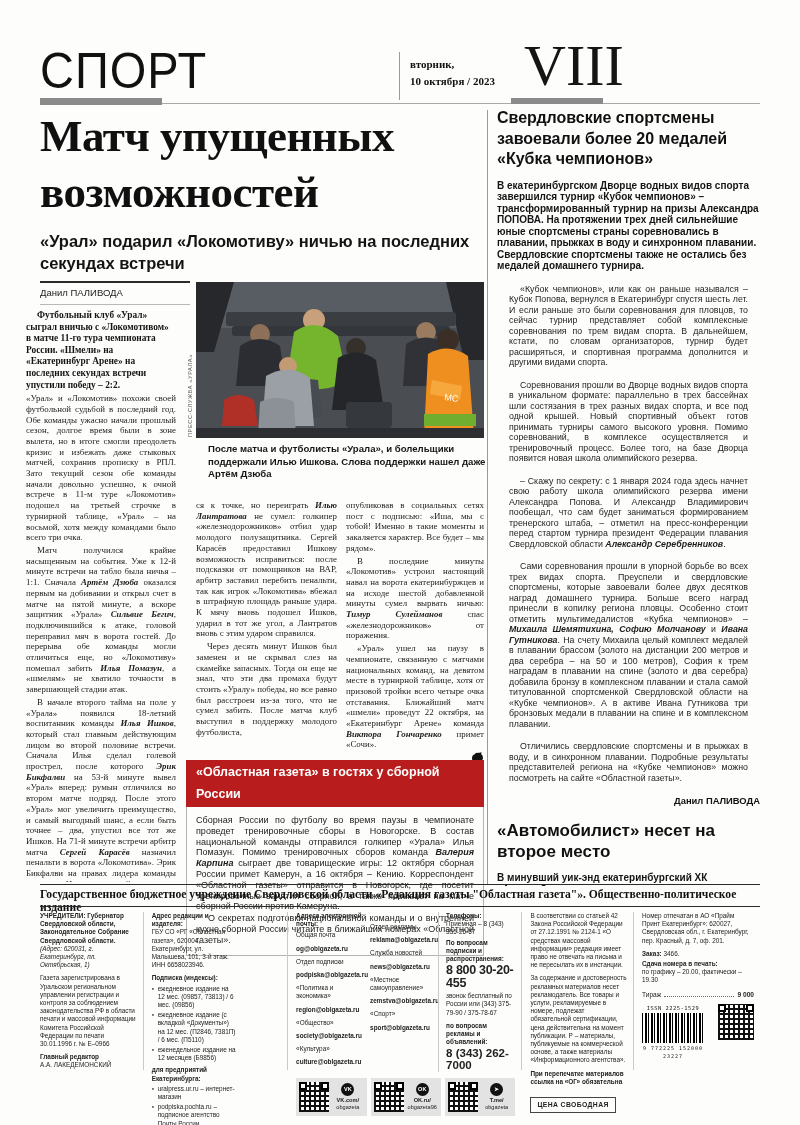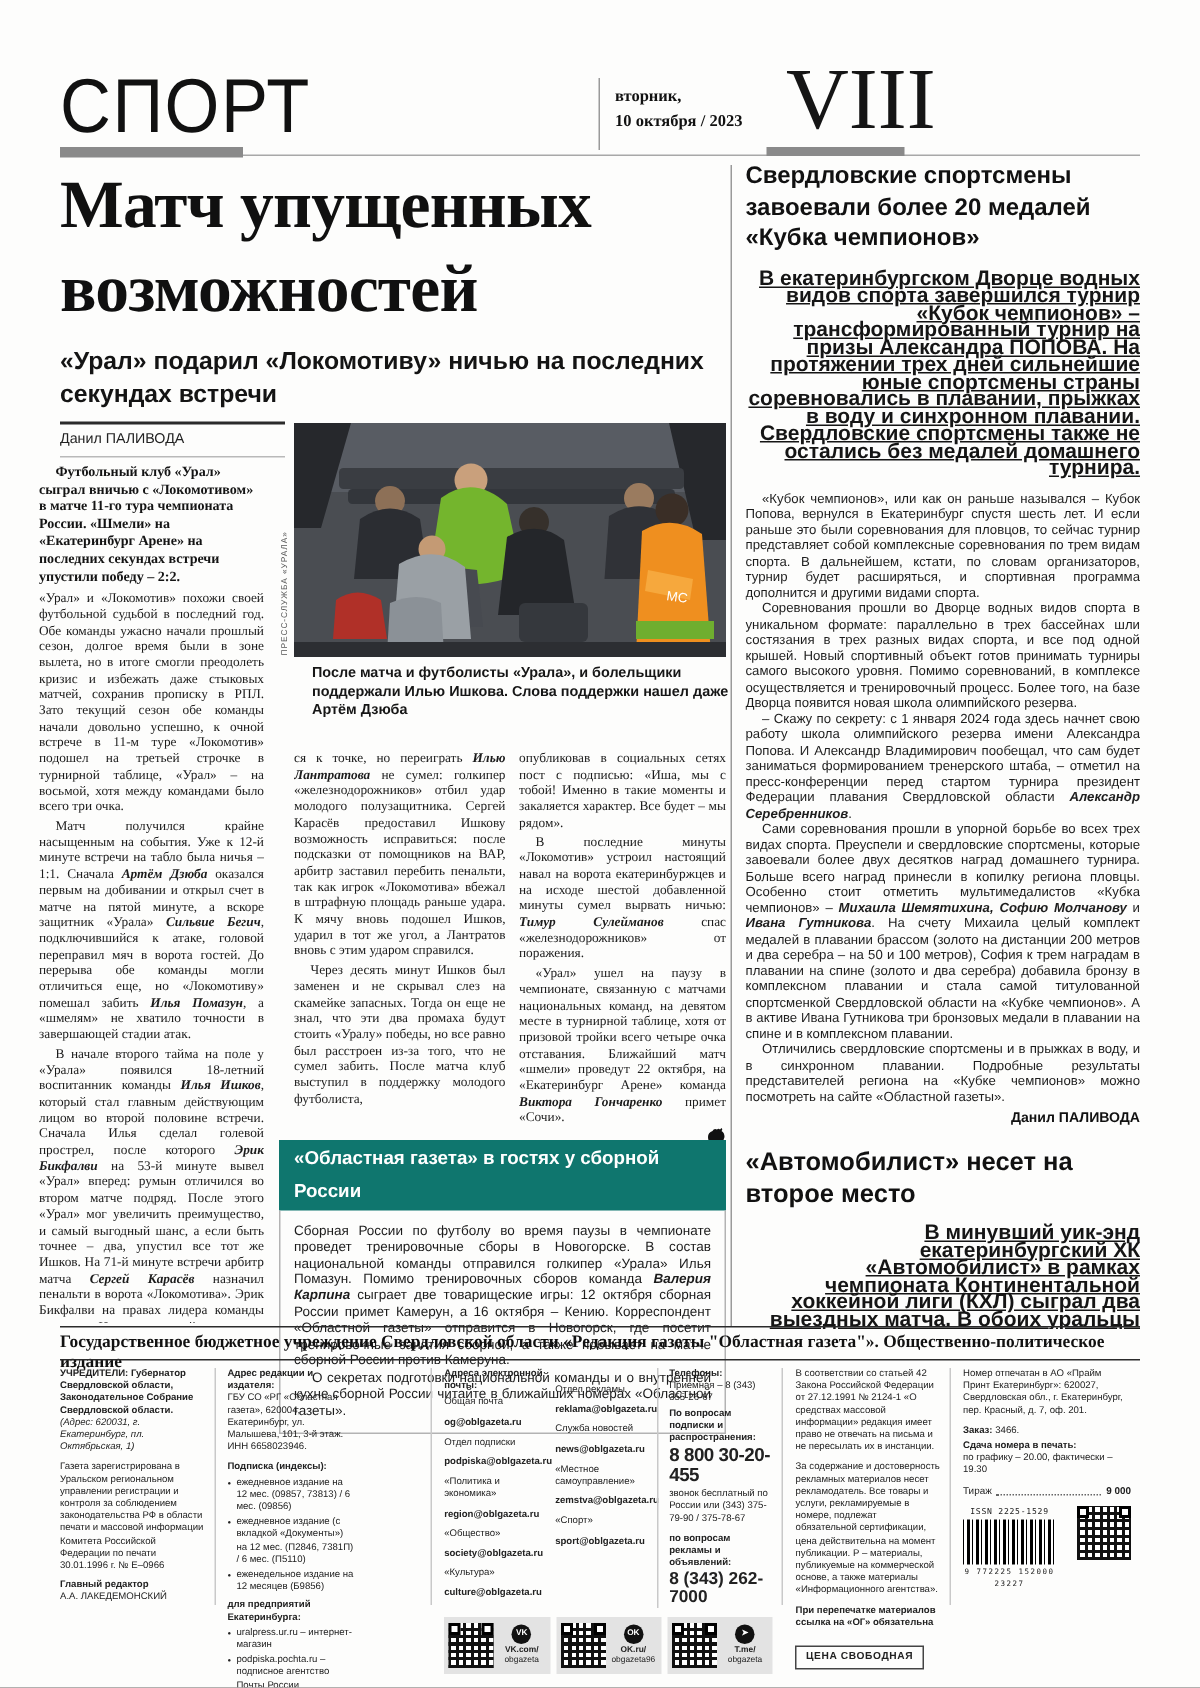--- a/index.html
+++ b/index.html
@@ -40,35 +40,35 @@
 
   
   .photo{left:196px;top:282px;width:288px;height:156px;overflow:hidden;background:#43464b;}
   .photo svg{display:block;}
   .photo-credit{left:187px;top:437px;transform:rotate(-90deg);transform-origin:0 0;
                 font-size:5.6px;letter-spacing:.6px;color:#555;white-space:nowrap;}
   .caption{left:196px;top:443px;width:288px;font-weight:bold;font-size:9.6px;line-height:12.6px;color:#161616;margin-left:12px;}
 
   
   .promo{left:186px;top:760px;width:298px;}
-  .promo-head{background:#0f766e;color:#fff;font-weight:bold;font-size:12.5px;line-height:22px;padding:1px 10px 2px;}
+  .promo-head{background:#b91c1c;color:#fff;font-weight:bold;font-size:12.5px;line-height:22px;padding:1px 10px 2px;}
   .promo-body{border:1px solid #b3b3b3;border-top:none;padding:8px 9px 9px;font-size:9px;line-height:10.8px;
               text-align:justify;color:#1c1c1c;}
   .promo-body p{margin:0;}
   .promo-body p+p{text-indent:12px;margin-top:1px;}
   .promo-body b{font-style:italic;}
 
   
   .right-divider{left:487px;top:110px;width:1px;height:774px;background:#9a9a9a;}
   .rightcol{left:497px;top:108px;width:263px;height:778px;overflow:hidden;}
   .r-head{font-weight:bold;font-size:16px;line-height:20.5px;color:#111;margin:0 0 10px;}
   .r-head2{font-weight:bold;font-size:17px;line-height:21px;color:#111;margin:14px 0 10px;}
-  .r-lead{font-weight:bold;font-size:14px;line-height:11.5px;margin:0 0 9px;color:#151515;text-align:right;text-decoration:underline;}
+  .r-lead{font-weight:bold;font-size:10px;line-height:11.5px;margin:0 0 9px;color:#151515;text-align:left;}
   .sans-body{font-size:8.8px;line-height:10.5px;text-align:justify;color:#1d1d1d;}
-  .sans-body p{margin:0;text-indent:11px;}
+  .sans-body p{margin:12px;text-indent:11px;}
   .sans-body b{font-style:italic;}
   .signature{font-weight:bold;font-size:9.4px;text-align:right;margin:3px 0 8px;color:#111;}
 
   
   .f-rule{left:40px;width:720px;height:1px;background:#2b2b2b;}
   .f-title{left:40px;top:888px;width:720px;font-family:"Liberation Serif",serif;font-weight:bold;
            font-size:11.6px;color:#111;}
   .f-grid{left:40px;top:912px;width:720px;height:158px;display:flex;font-size:6.4px;line-height:8.2px;color:#222;}
   .fcol{padding:0 6px 0 8px;}
   .fcol + .fcol{border-left:1px solid #c9c9c9;}

